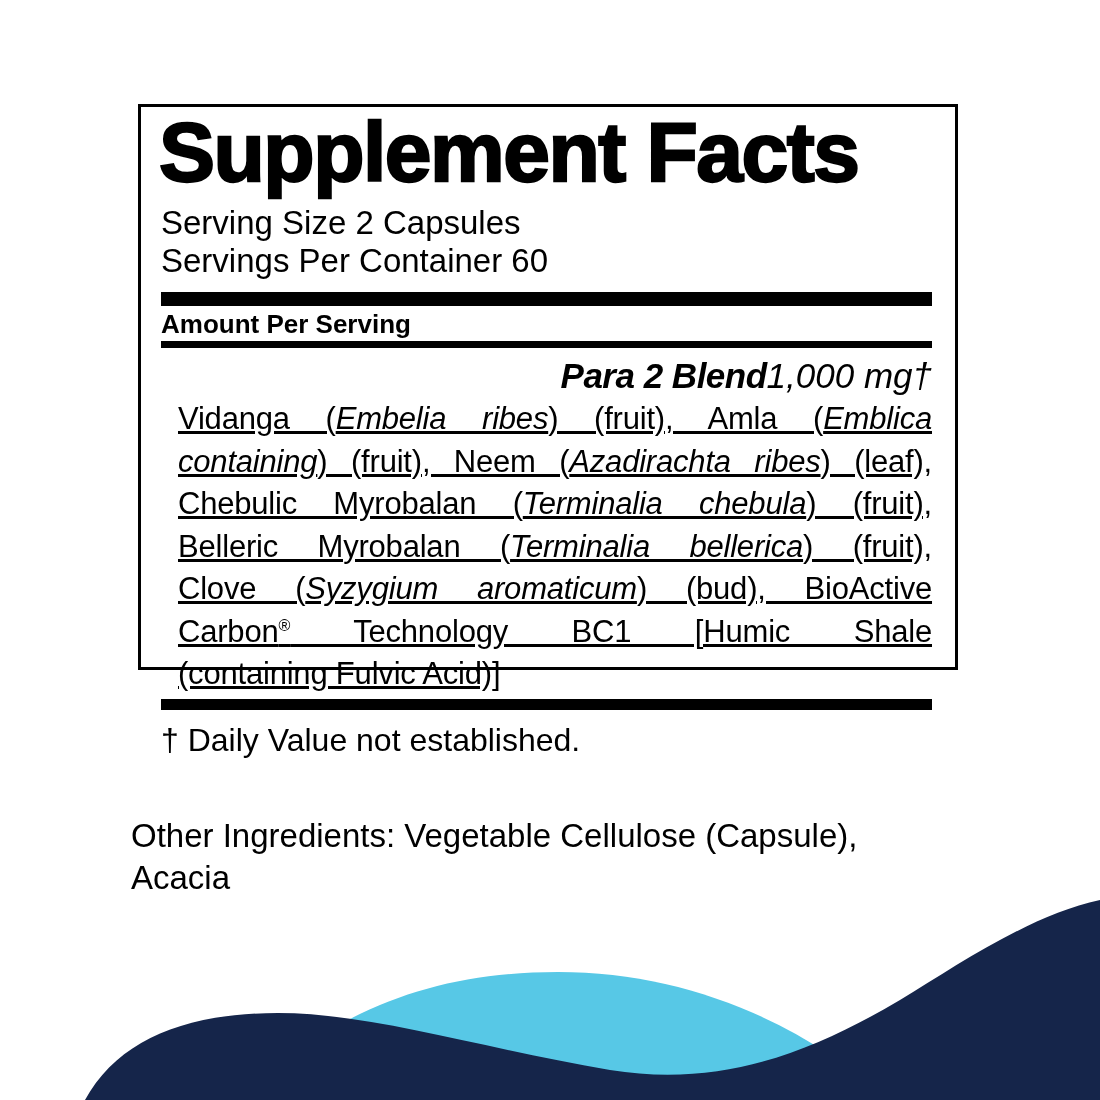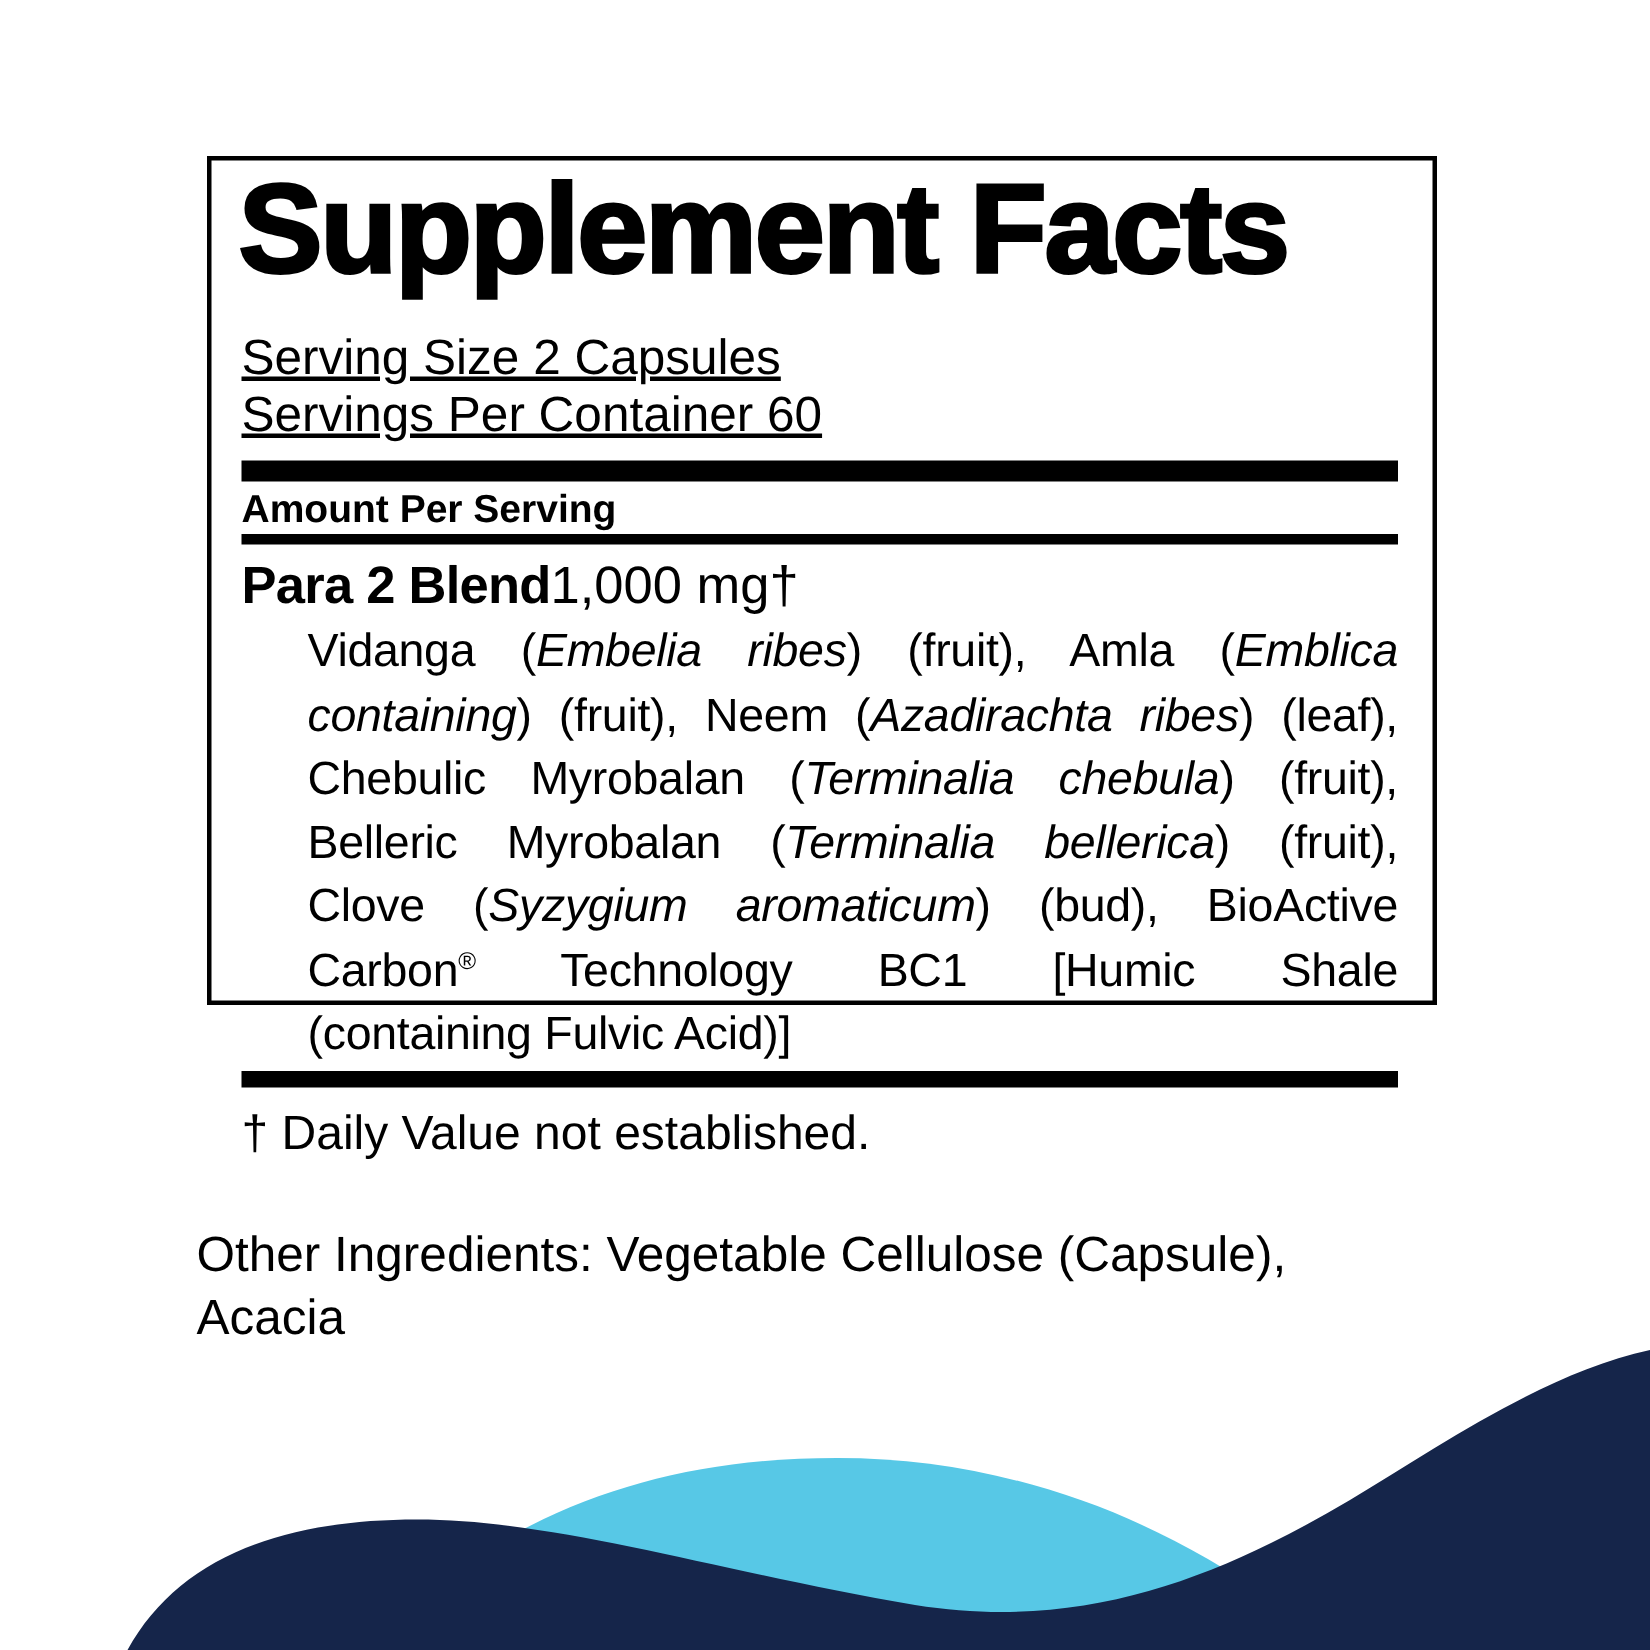--- a/index.html
+++ b/index.html
@@ -28,45 +28,47 @@
     font-weight: bold;
     letter-spacing: -1.5px;
     -webkit-text-stroke: 2.3px #000;
     margin: 2px 0 0 -2px;
     white-space: nowrap;
   }
   .serving-line {
     font-size: 33px;
     line-height: 38px;
   }
-  .serving-block { margin-top: 24px; text-decoration: underline; }
+  .serving-block { margin-top: 9px; }
   .bar { background: #000; width: 100%; }
   .bar-heavy-1 { height: 14px; margin-top: 12px; }
   .amount-head {
     font-size: 26px;
     font-weight: bold;
     line-height: 28px;
     margin-top: 4px;
   }
   .bar-thin { height: 7px; margin-top: 3px; }
   .blend-row {
     display: flex;
-    justify-content: flex-start;
+    justify-content: flex-end;
     align-items: baseline;
     font-size: 35px;
     line-height: 42px;
     margin-top: 7px;
+    font-style: italic;
   }
   .blend-name { font-weight: bold; letter-spacing: -0.5px; }
   .blend-amount { font-weight: normal; }
   .ingredients {
-    margin: 1px 0 0 44px;
+    margin: 1px 0 0 17px;
     font-size: 31px;
     line-height: 42.5px;
     letter-spacing: -0.2px;
+    text-decoration: underline;
   }
   .ing-line {
     text-align: justify;
     text-align-last: justify;
     white-space: normal;
   }
   .ing-line.last { text-align-last: left; }
   .it { font-style: italic; }
   .sup {
     font-size: 0.52em;

